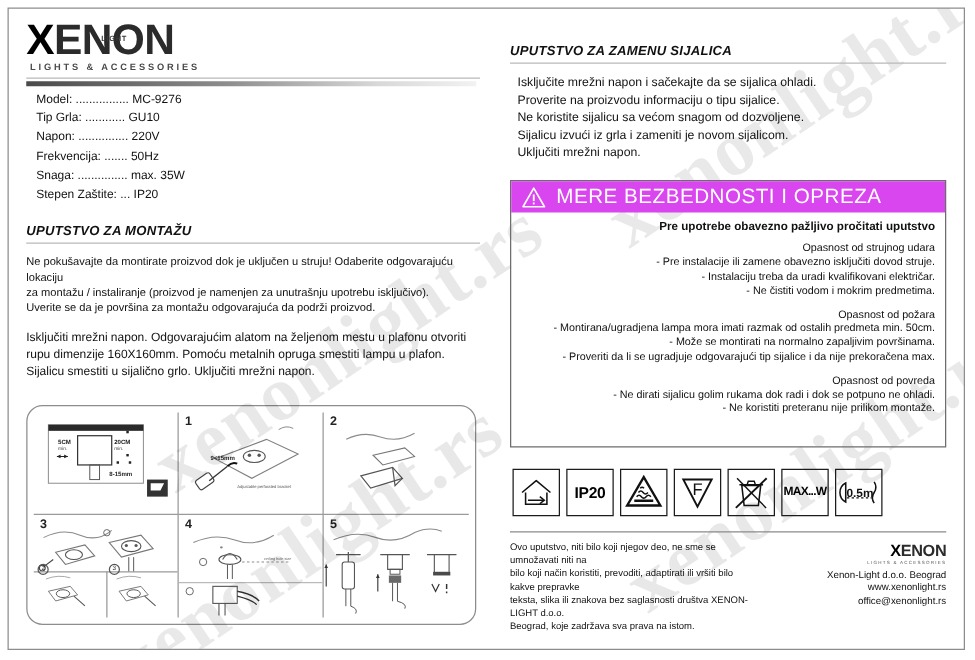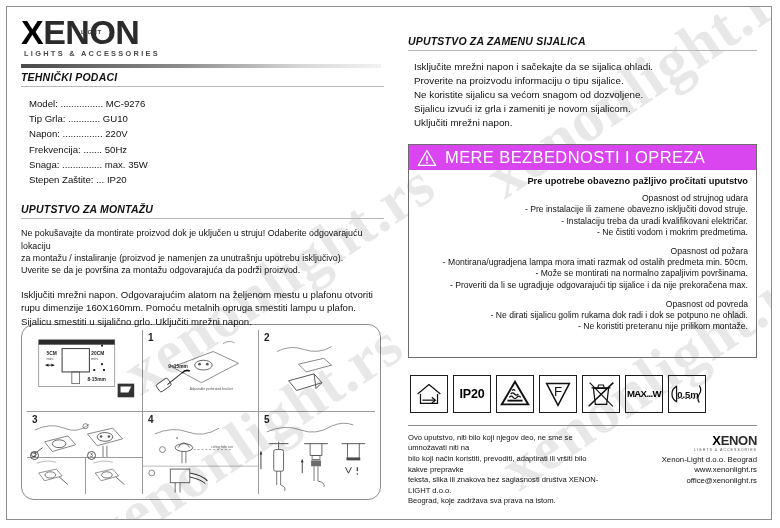--- a/index.html
+++ b/index.html
@@ -139,21 +139,20 @@
       <div class="logo-wrap">
         <div class="logo">
           <div class="logo-text">
             <span class="x">X</span><span class="logo-o"><span>ENON</span><span class="sub">LIGHT</span></span>
           </div>
           <div class="logo-tag">LIGHTS &amp; ACCESSORIES</div>
         </div>
         <div class="logo-rule"></div>
       </div>
 
-      <h2 class="sec">TEHNIČKI PODACI</h2>
       <div class="sec-rule"></div>
 
       <div class="specs">
         <div class="spec"><span>Model: ................</span> <span>MC-9276</span></div>
         <div class="spec"><span>Tip Grla: ............</span> <span>GU10</span></div>
         <div class="spec"><span>Napon: ...............</span> <span>220V</span></div>
         <div class="spec"><span>Frekvencija: .......</span> <span>50Hz</span></div>
         <div class="spec"><span>Snaga: ...............</span> <span>max. 35W</span></div>
         <div class="spec"><span>Stepen Zaštite: ...</span> <span>IP20</span></div>
       </div>

